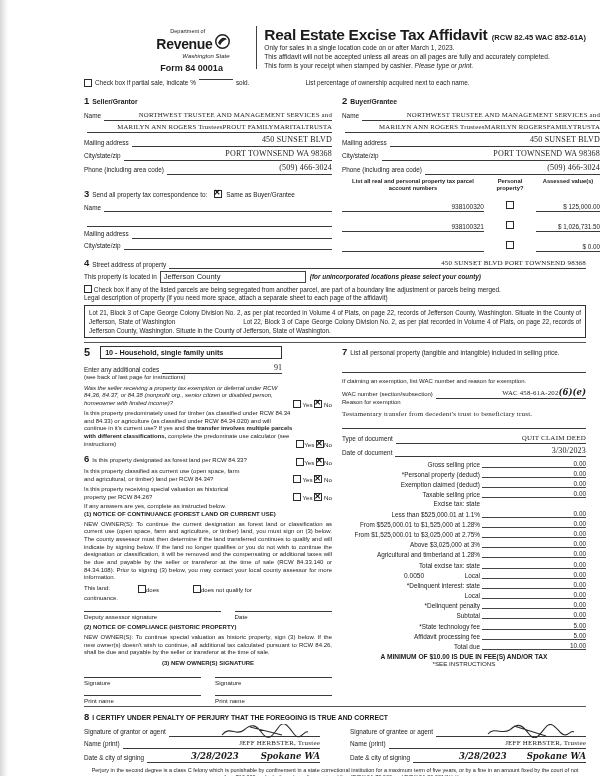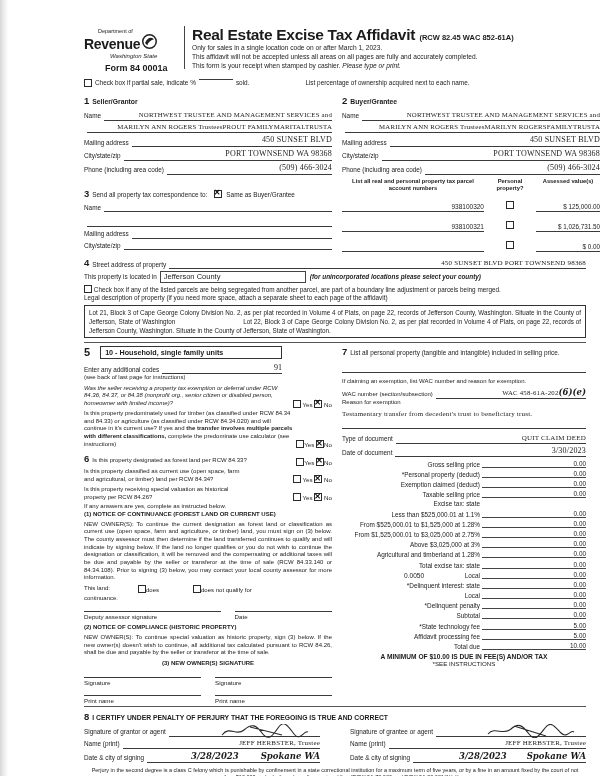--- a/index.html
+++ b/index.html
@@ -16,27 +16,27 @@
   .b{font-weight:bold;} .i{font-style:italic;}
   .serifval{font-family:"Liberation Serif",serif;font-size:8px;letter-spacing:.2px;}
   .hand{font-family:"DejaVu Serif",serif;font-style:italic;font-size:8.5px;}
   .uf{border-bottom:.8px solid #3a3a3a;text-align:right;}
   .secnum{font-size:9.5px;font-weight:bold;margin-right:3px;}
   .cb{display:inline-block;width:6px;height:6px;border:1px solid #2a2a2a;position:relative;vertical-align:-1px;background:#fff;flex:0 0 auto;}
   .cb.on::after{content:"\2715";position:absolute;left:-1px;top:-2.5px;font-size:8px;font-weight:bold;color:#111;}
   .grow{flex:1;}
 
   
-  .hdr{display:flex;align-items:flex-start;}
+  .hdr{display:flex;align-items:flex-start;justify-content:flex-end;}
   .logo-block{width:98px;flex:0 0 auto;padding-top:2px;}
   .dept{font-size:5.5px;margin-left:14px;}
   .rev-row{display:flex;align-items:center;}
   .rev{font-size:14px;font-weight:bold;letter-spacing:-.3px;}
   .wa{font-size:6px;font-style:italic;margin-left:26px;}
-  .formno{font-size:9px;font-weight:bold;margin-top:4px;margin-left:21px;}
+  .formno{font-size:9px;font-weight:bold;margin-top:4px;margin-left:4px;}
   .vline{width:1px;background:#444;align-self:stretch;margin:0 7px 4px 2px;}
   .title{font-size:15.5px;font-weight:bold;letter-spacing:-.3px;}
   .titleref{font-size:7.5px;font-weight:bold;}
   .note{font-size:6.6px;line-height:1.35;}
 
   .partial-row{display:flex;margin-top:6px;align-items:flex-start;}
   .cols{display:flex;gap:10px;margin-top:3px;}
   .colL{width:248px;flex:0 0 auto;}
   .colR{flex:1;}
   .sec-title{font-size:6.8px;font-weight:bold;}

